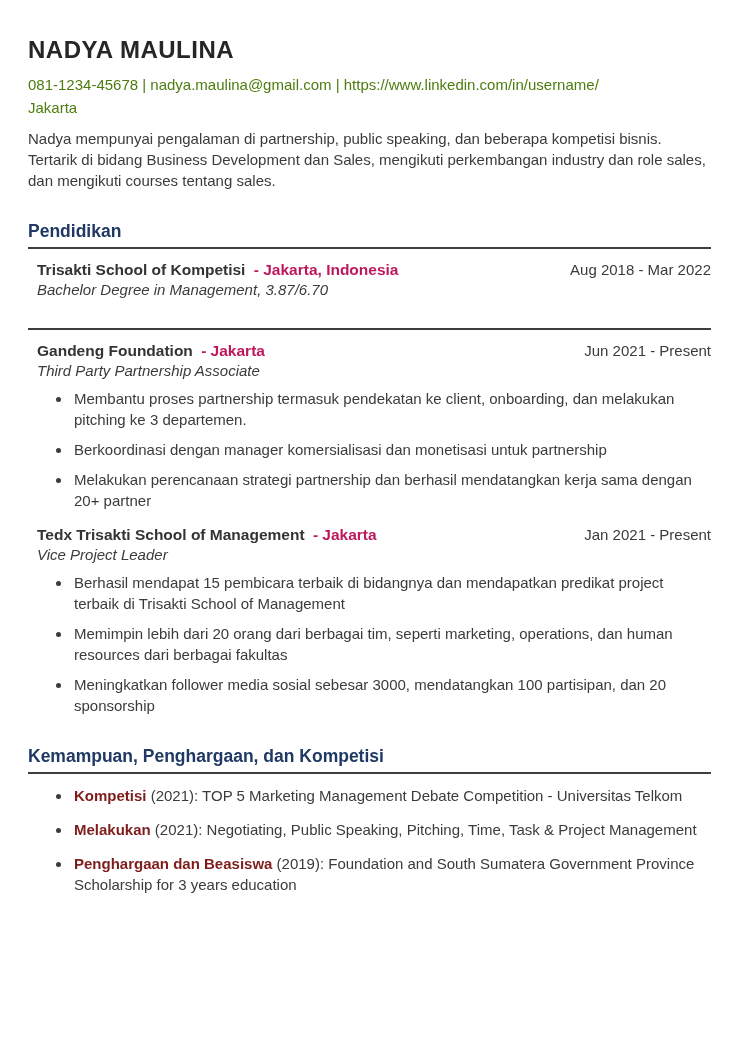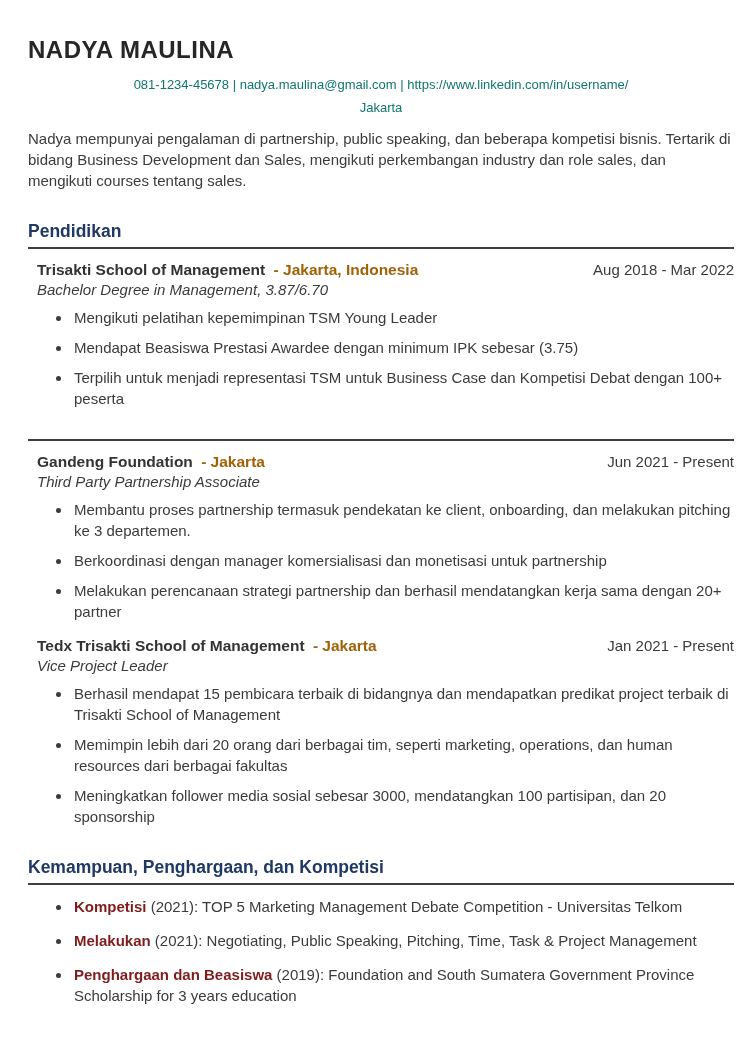--- a/index.html
+++ b/index.html
@@ -11,35 +11,34 @@
     width: 750px;
     height: 1060px;
     font-family: "Liberation Sans", sans-serif;
     color: #3b3b3b;
     overflow: hidden;
   }
   .page {
     box-sizing: border-box;
     width: 750px;
     height: 982px;
-    padding: 36px 16px 20px 28px;
+    padding: 36px 39px 20px 28px;
     background: #ffffff;
   }
   .person-name {
     font-size: 24px;
     font-weight: bold;
     color: #262626;
     letter-spacing: 0.5px;
     margin: 0 0 9px 0;
   }
   .contact-line {
-    color: #0f766e;
-    font-size: 13px;
+    color: #4d7c0f;
+    font-size: 15px;
     line-height: 23px;
-    text-align: center;
   }
   .summary {
     font-size: 15px;
     line-height: 21px;
     margin: 9px 0 0 0;
     color: #3b3b3b;
   }
   .section { margin-top: 30px; }
   .sec-title {
     color: #1f3864;
@@ -55,21 +54,21 @@
   .entry { margin-bottom: 6px; }
   .entry-head {
     display: flex;
     justify-content: space-between;
     align-items: baseline;
     padding-left: 9px;
     font-size: 15.5px;
     line-height: 20px;
   }
   .org { font-weight: bold; color: #333333; }
-  .loc { font-weight: bold; color: #a16207; margin-left: 4px; }
+  .loc { font-weight: bold; color: #be185d; margin-left: 4px; }
   .date { font-size: 15px; color: #3b3b3b; white-space: nowrap; }
   .role {
     font-style: italic;
     font-size: 15px;
     padding-left: 9px;
     margin-top: 1px;
     color: #3b3b3b;
   }
   ul.bullets {
     margin: 9px 0 14px 0;
@@ -96,31 +95,26 @@
 
   <p class="summary">Nadya mempunyai pengalaman di partnership, public speaking, dan beberapa kompetisi bisnis. Tertarik di bidang Business Development dan Sales, mengikuti perkembangan industry dan role sales, dan mengikuti courses tentang sales.</p>
 
   <div class="section">
     <h2 class="sec-title">Pendidikan</h2>
     <hr class="rule">
 
     <div class="entry">
       <div class="entry-head">
         <div>
-          <span class="org">Trisakti School of Management</span>
+          <span class="org">Trisakti School of Kompetisi</span>
           <span class="loc">- Jakarta, Indonesia</span>
         </div>
         <div class="date">Aug 2018 - Mar 2022</div>
       </div>
       <div class="role">Bachelor Degree in Management, 3.87/6.70</div>
-      <ul class="bullets">
-        <li>Mengikuti pelatihan kepemimpinan TSM Young Leader</li>
-        <li>Mendapat Beasiswa Prestasi Awardee dengan minimum IPK sebesar (3.75)</li>
-        <li>Terpilih untuk menjadi representasi TSM untuk Business Case dan Kompetisi Debat dengan 100+ peserta</li>
-      </ul>
     </div>
   </div>
 
   <div class="section">
     <hr class="rule">
 
     <div class="entry">
       <div class="entry-head">
         <div>
           <span class="org">Gandeng Foundation</span>

